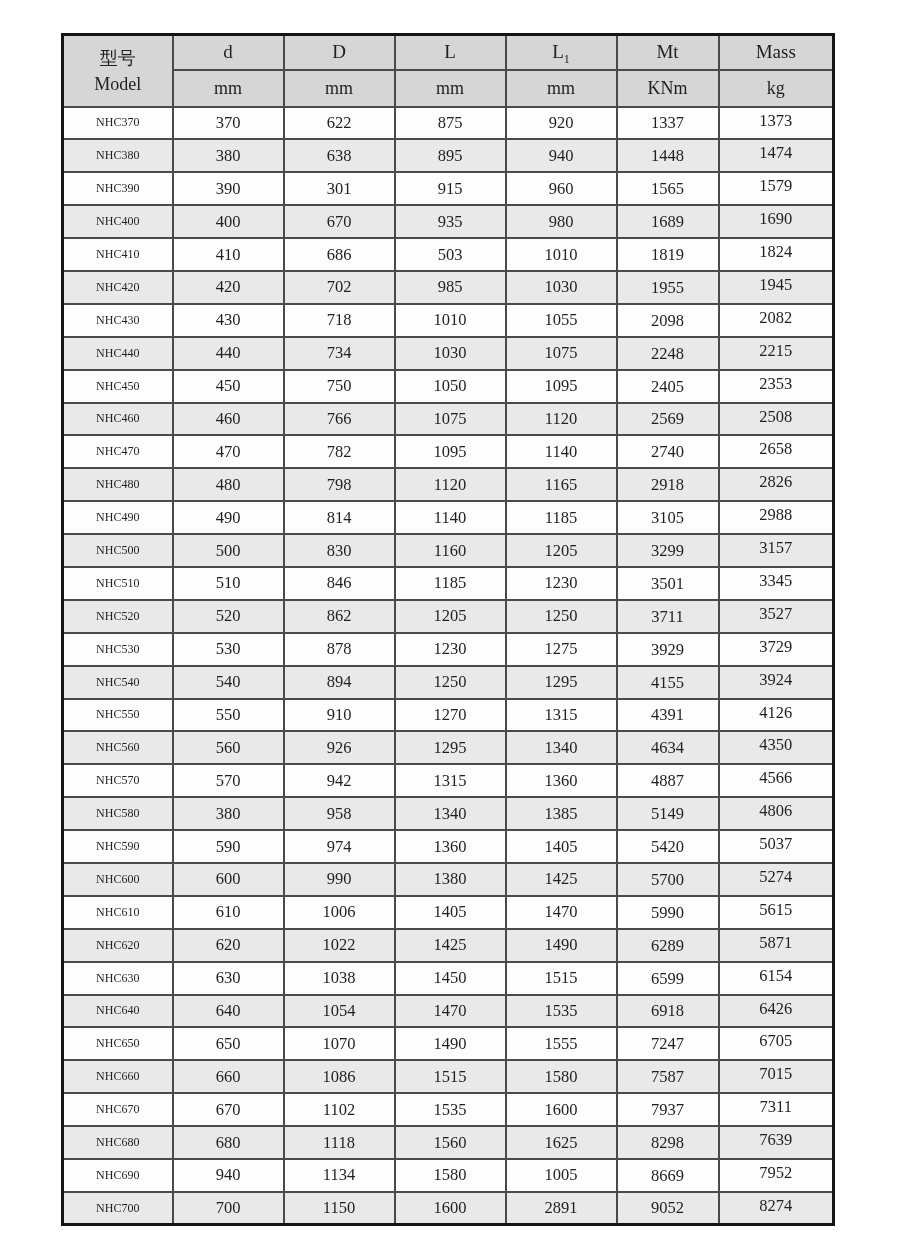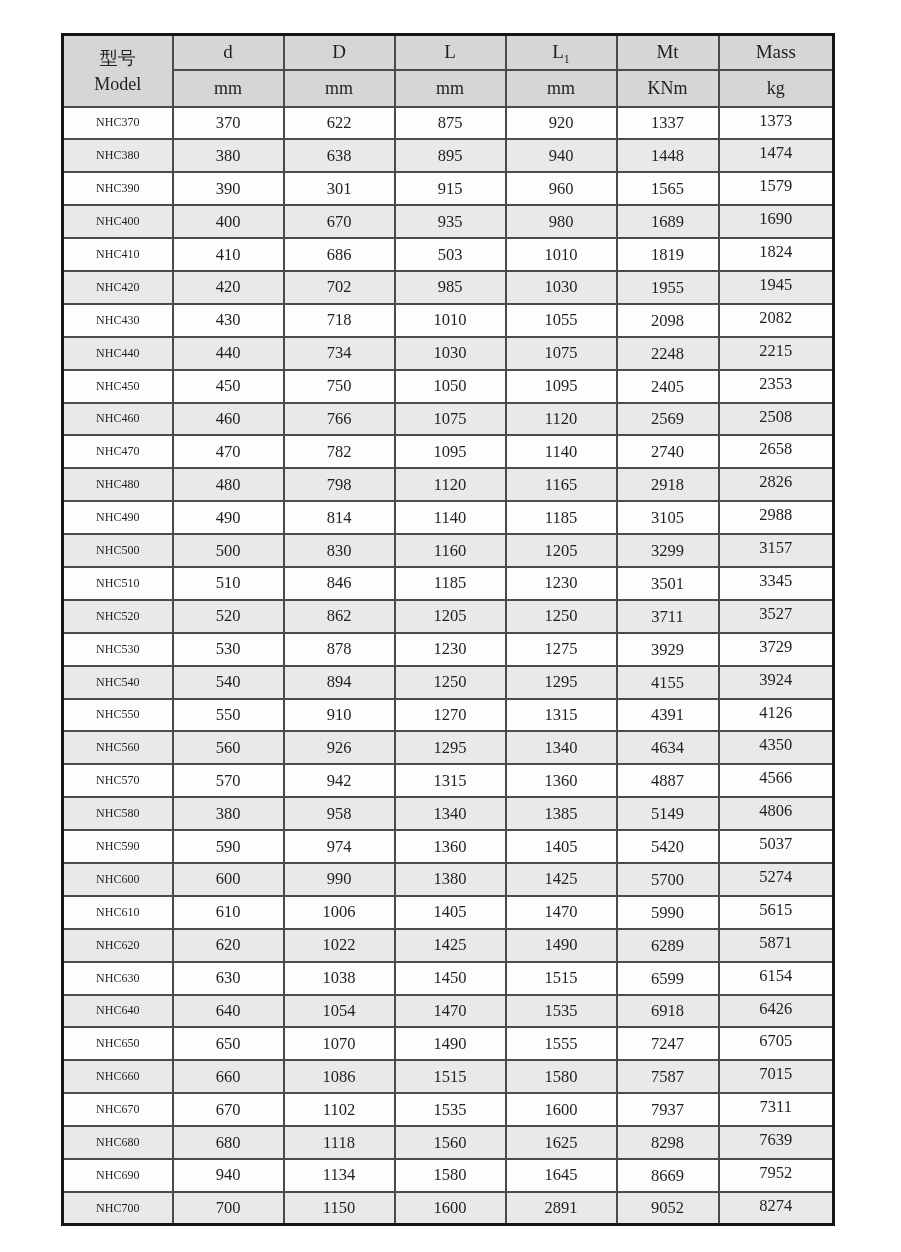--- a/index.html
+++ b/index.html
@@ -410,21 +410,21 @@
           <td>1560</td>
           <td>1625</td>
           <td class="mt-cell">8298</td>
           <td class="mass-cell">7639</td>
         </tr>
         <tr>
           <td class="model-cell">NHC690</td>
           <td>940</td>
           <td>1134</td>
           <td>1580</td>
-          <td>1645</td>
+          <td>1005</td>
           <td class="mt-cell">8669</td>
           <td class="mass-cell">7952</td>
         </tr>
         <tr>
           <td class="model-cell">NHC700</td>
           <td>700</td>
           <td>1150</td>
           <td>1600</td>
           <td>2891</td>
           <td class="mt-cell">9052</td>

